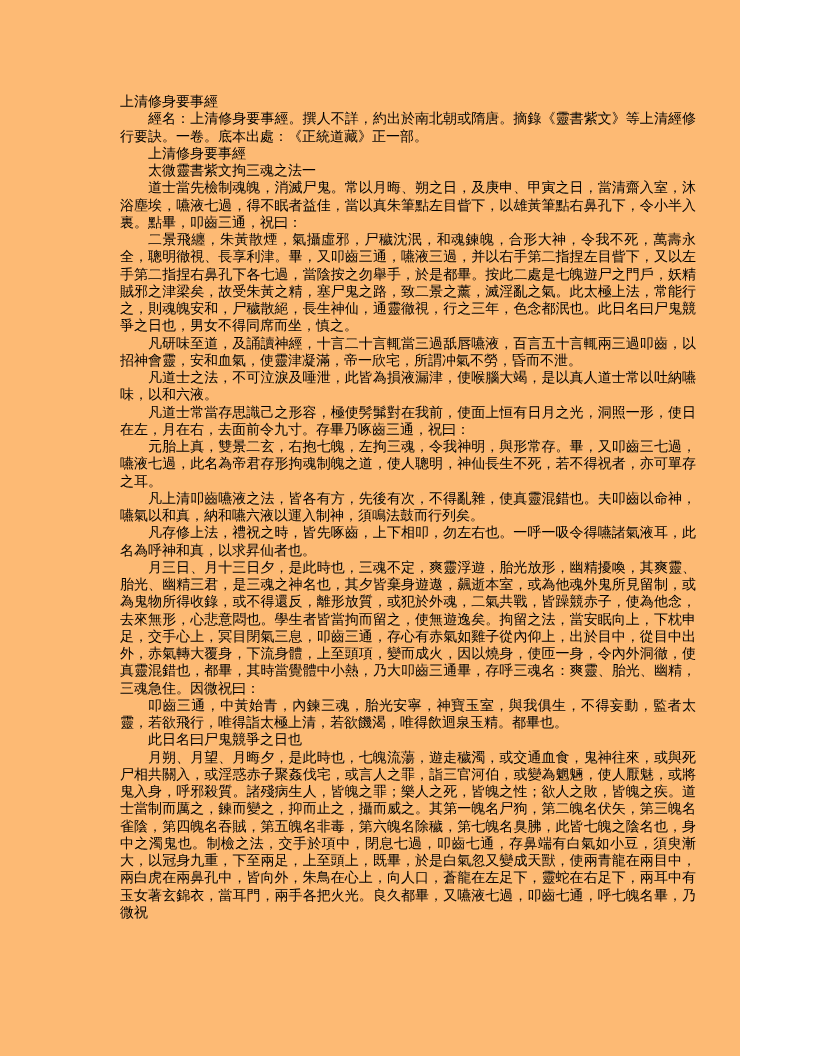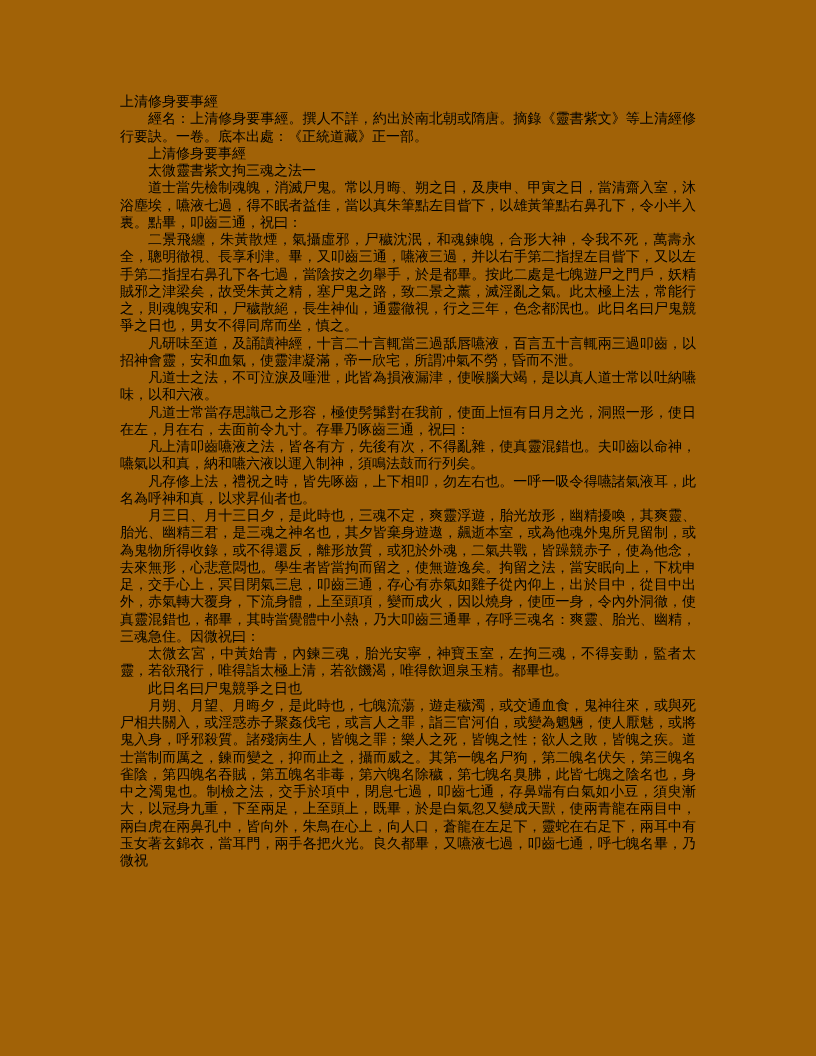--- a/index.html
+++ b/index.html
@@ -2,23 +2,23 @@
 <html><head>
 <meta charset="utf-8">
 <style>
   html, body {
     margin: 0;
     padding: 0;
     background: #ffffff;
   }
   .page {
     position: relative;
-    width: 816px;
+    width: 740px;
     height: 1056px;
-    background: #a16207;
+    background: #fdba74;
     overflow: hidden;
   }
   .text-block {
     position: absolute;
     left: 120px;
     top: 93px;
     width: 576px;
     color: #000000;
     font-family: "Liberation Serif", "DejaVu Serif", serif;
     font-size: 14px;
@@ -43,20 +43,21 @@
   <div class="text-block">
       <p class="para">上清修身要事經</p>
       <p class="para indent">經名：上清修身要事經。撰人不詳，約出於南北朝或隋唐。摘錄《靈書紫文》等上清經修行要訣。一卷。底本出處：《正統道藏》正一部。</p>
       <p class="para indent">上清修身要事經</p>
       <p class="para indent">太微靈書紫文拘三魂之法一</p>
       <p class="para indent">道士當先檢制魂魄，消滅尸鬼。常以月晦、朔之日，及庚申、甲寅之日，當清齋入室，沐浴塵埃，嚥液七過，得不眠者益佳，當以真朱筆點左目眥下，以雄黃筆點右鼻孔下，令小半入裏。點畢，叩齒三通，祝曰：</p>
       <p class="para indent">二景飛纏，朱黃散煙，氣攝虛邪，尸穢沈泯，和魂鍊魄，合形大神，令我不死，萬壽永全，聰明徹視、長享利津。畢，又叩齒三通，嚥液三過，并以右手第二指捏左目眥下，又以左手第二指捏右鼻孔下各七過，當陰按之勿舉手，於是都畢。按此二處是七魄遊尸之門戶，妖精賊邪之津梁矣，故受朱黃之精，塞尸鬼之路，致二景之薰，滅淫亂之氣。此太極上法，常能行之，則魂魄安和，尸穢散絕，長生神仙，通靈徹視，行之三年，色念都泯也。此日名曰尸鬼競爭之日也，男女不得同席而坐，慎之。</p>
       <p class="para indent">凡研味至道，及誦讀神經，十言二十言輒當三過舐唇嚥液，百言五十言輒兩三過叩齒，以招神會靈，安和血氣，使靈津凝滿，帝一欣宅，所謂冲氣不勞，昏而不泄。</p>
       <p class="para indent">凡道士之法，不可泣淚及唾泄，此皆為損液漏津，使喉腦大竭，是以真人道士常以吐納嚥味，以和六液。</p>
       <p class="para indent">凡道士常當存思識己之形容，極使髣髴對在我前，使面上恒有日月之光，洞照一形，使日在左，月在右，去面前令九寸。存畢乃啄齒三通，祝曰：</p>
+      <p class="para indent">元胎上真，雙景二玄，右抱七魄，左拘三魂，令我神明，與形常存。畢，又叩齒三七過，嚥液七過，此名為帝君存形拘魂制魄之道，使人聰明，神仙長生不死，若不得祝者，亦可單存之耳。</p>
       <p class="para indent">凡上清叩齒嚥液之法，皆各有方，先後有次，不得亂雜，使真靈混錯也。夫叩齒以命神，嚥氣以和真，納和嚥六液以運入制神，須鳴法鼓而行列矣。</p>
       <p class="para indent">凡存修上法，禮祝之時，皆先啄齒，上下相叩，勿左右也。一呼一吸令得嚥諸氣液耳，此名為呼神和真，以求昇仙者也。</p>
       <p class="para indent">月三日、月十三日夕，是此時也，三魂不定，爽靈浮遊，胎光放形，幽精擾喚，其爽靈、胎光、幽精三君，是三魂之神名也，其夕皆棄身遊遨，飆逝本室，或為他魂外鬼所見留制，或為鬼物所得收錄，或不得還反，離形放質，或犯於外魂，二氣共戰，皆躁競赤子，使為他念，去來無形，心悲意悶也。學生者皆當拘而留之，使無遊逸矣。拘留之法，當安眠向上，下枕申足，交手心上，冥目閉氣三息，叩齒三通，存心有赤氣如雞子從內仰上，出於目中，從目中出外，赤氣轉大覆身，下流身體，上至頭項，變而成火，因以燒身，使匝一身，令內外洞徹，使真靈混錯也，都畢，其時當覺體中小熱，乃大叩齒三通畢，存呼三魂名：爽靈、胎光、幽精，三魂急住。因微祝曰：</p>
-      <p class="para indent">太微玄宮，中黃始青，內鍊三魂，胎光安寧，神寶玉室，左拘三魂，不得妄動，監者太靈，若欲飛行，唯得詣太極上清，若欲饑渴，唯得飲迴泉玉精。都畢也。</p>
+      <p class="para indent">叩齒三通，中黃始青，內鍊三魂，胎光安寧，神寶玉室，與我俱生，不得妄動，監者太靈，若欲飛行，唯得詣太極上清，若欲饑渴，唯得飲迴泉玉精。都畢也。</p>
       <p class="para indent">此日名曰尸鬼競爭之日也</p>
       <p class="para indent">月朔、月望、月晦夕，是此時也，七魄流蕩，遊走穢濁，或交通血食，鬼神往來，或與死尸相共關入，或淫惑赤子聚姦伐宅，或言人之罪，詣三官河伯，或變為魍魎，使人厭魅，或將鬼入身，呼邪殺質。諸殘病生人，皆魄之罪；樂人之死，皆魄之性；欲人之敗，皆魄之疾。道士當制而厲之，鍊而變之，抑而止之，攝而威之。其第一魄名尸狗，第二魄名伏矢，第三魄名雀陰，第四魄名吞賊，第五魄名非毒，第六魄名除穢，第七魄名臭胇，此皆七魄之陰名也，身中之濁鬼也。制檢之法，交手於項中，閉息七過，叩齒七通，存鼻端有白氣如小豆，須臾漸大，以冠身九重，下至兩足，上至頭上，既畢，於是白氣忽又變成天獸，使兩青龍在兩目中，兩白虎在兩鼻孔中，皆向外，朱鳥在心上，向人口，蒼龍在左足下，靈蛇在右足下，兩耳中有玉女著玄錦衣，當耳門，兩手各把火光。良久都畢，又嚥液七過，叩齒七通，呼七魄名畢，乃微祝</p>
     </div>
 </div>
 
 </body></html>

